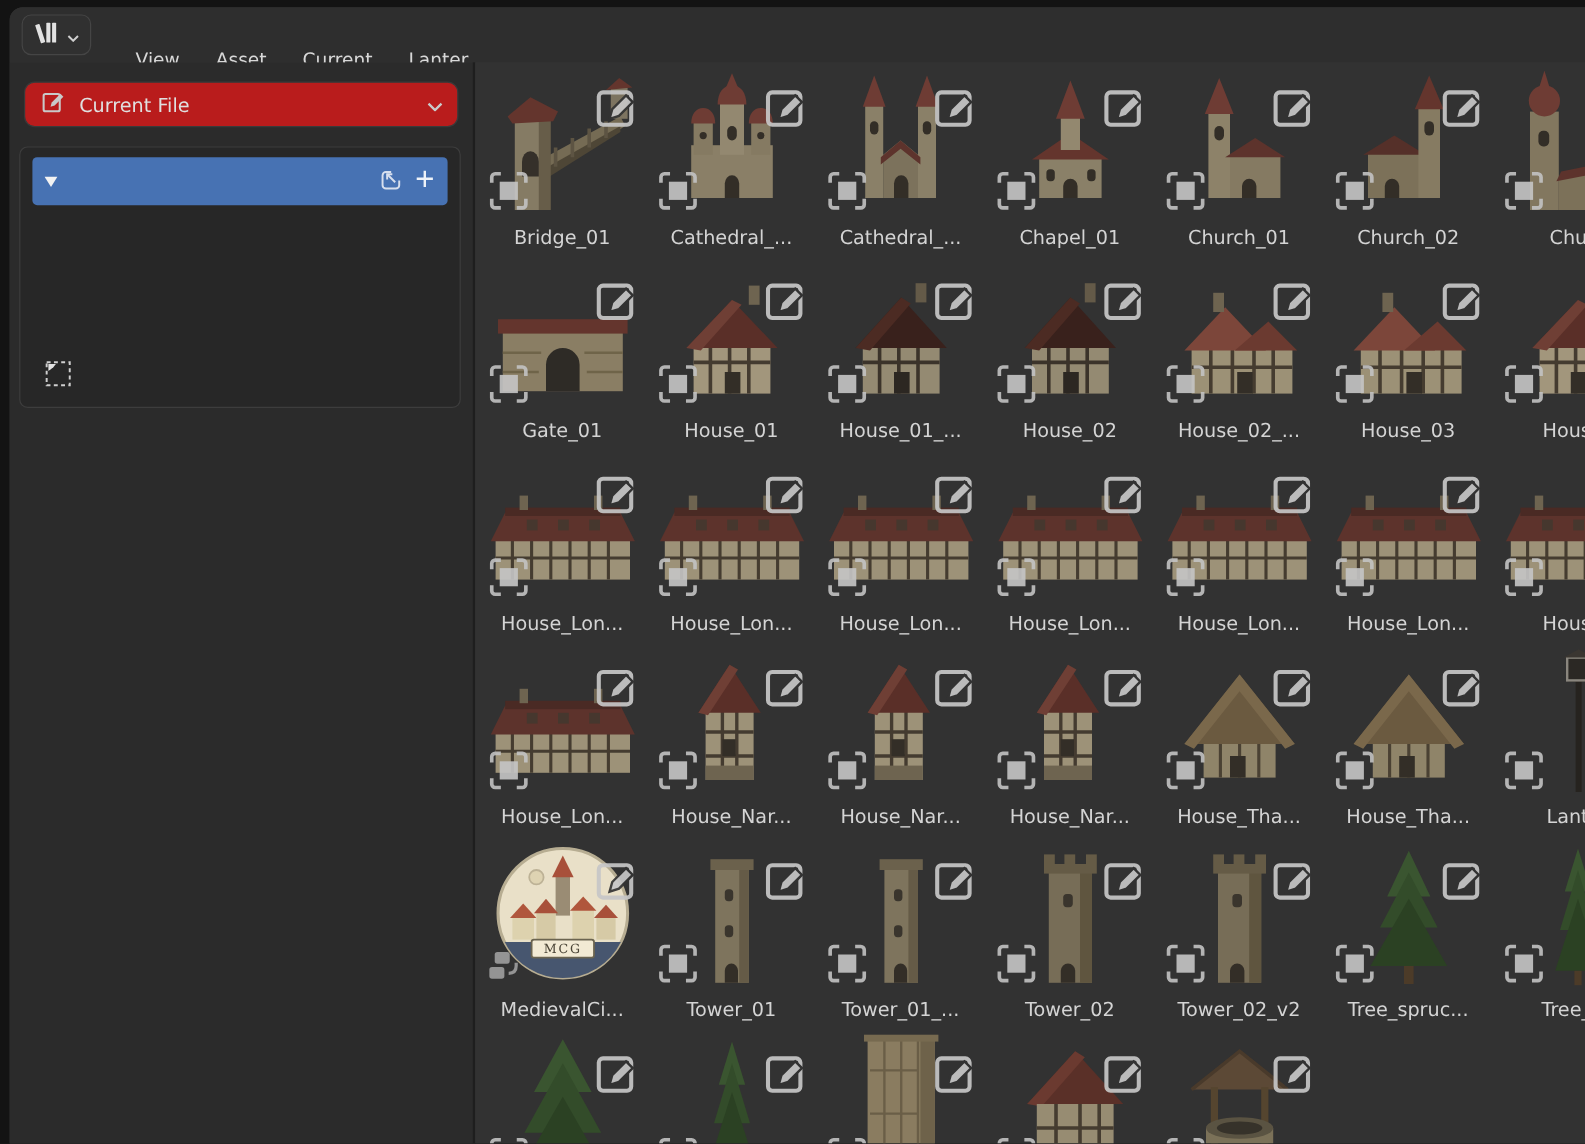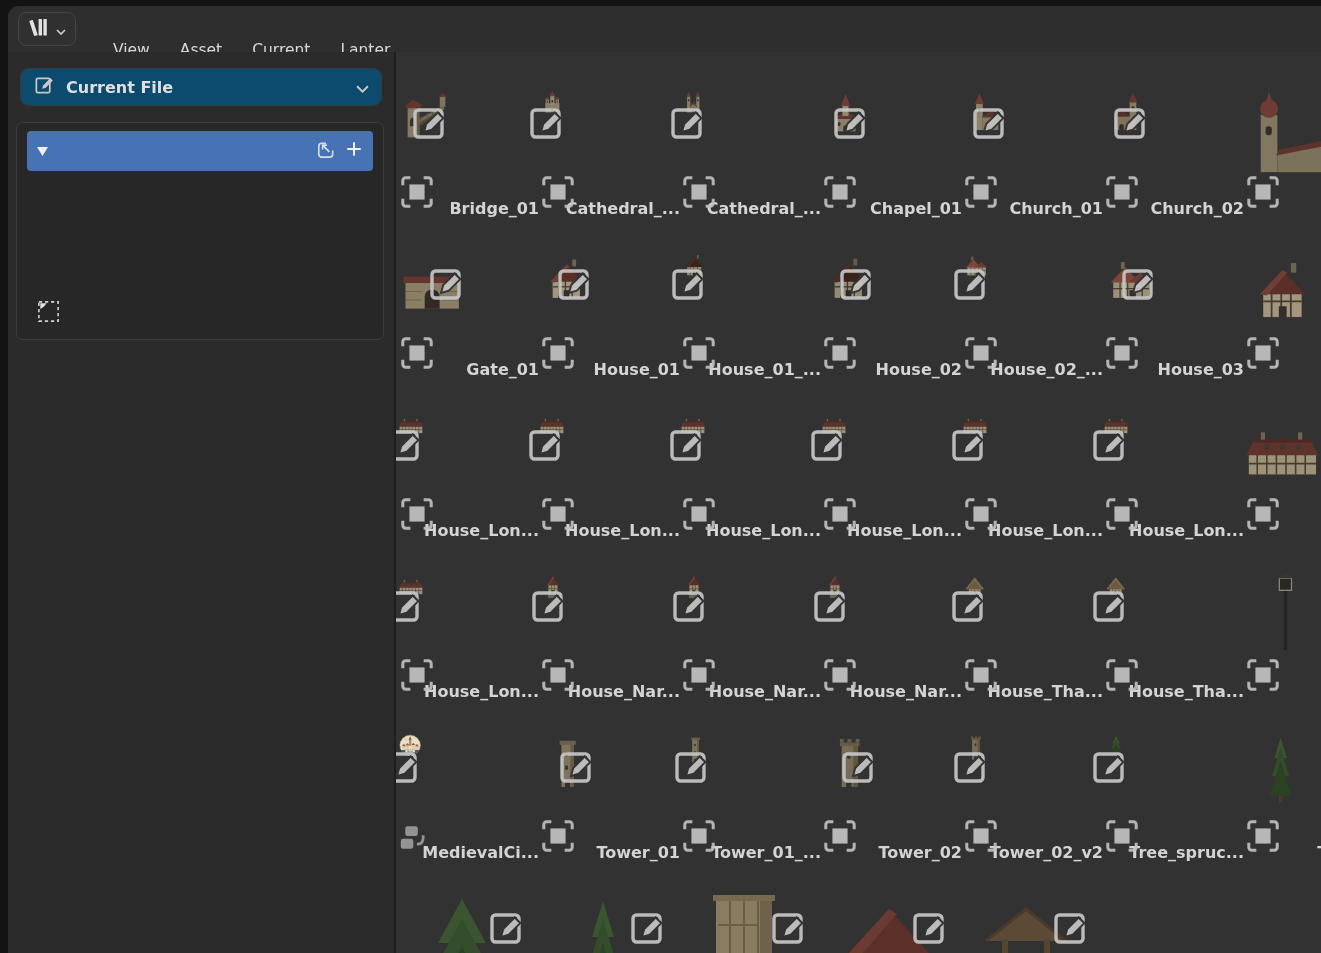--- a/index.html
+++ b/index.html
@@ -12,37 +12,37 @@
   .editor-type-btn { display:flex; align-items:center; gap:4px; height:34px; padding:0 9px;
                      background:#303030; border:1px solid #454545; border-radius:8px; cursor:pointer; }
   .menus { display:flex; align-items:center; margin-left:22px; }
   .menu-item { color:#d8d8d8; font-size:15.5px; padding:6px 15px; border-radius:4px; cursor:pointer;margin-top:41px; }
   
   .content { display:flex; height:calc(100% - 46px); }
   .sidebar { width:388px; background:#2b2b2b; border-right:2px solid #1e1e1e; position:relative; }
   .main { flex:1; background:#323232; overflow:hidden; position:relative; }
   
   .source-select { position:absolute; left:12px; top:16px; right:12px; height:38px;
-                   background:#0c4a6e; border:1px solid #3a3a3a; border-radius:9px;
-                   display:flex; align-items:center; padding:0 12px; cursor:pointer;font-weight:bold; }
+                   background:#b91c1c; border:1px solid #3a3a3a; border-radius:9px;
+                   display:flex; align-items:center; padding:0 12px; cursor:pointer; }
   .source-select .label { color:#e0e0e0; font-size:16px; margin-left:10px; flex:1; }
   .catalog-panel { position:absolute; left:8px; top:70px; right:10px;
                    background:#272727; border:1px solid #3d3d3d; border-radius:7px; padding:8px 0; }
   .catalog-row { height:40px; margin:0 10px; display:flex; align-items:center;
                  border-radius:4px; color:#c9c9c9; font-size:16.5px; cursor:pointer; }
   .catalog-row .tri { width:30px; display:flex; justify-content:center; }
   .catalog-row.selected { background:#4772b3; color:#ffffff; }
   .catalog-row .c-label { flex:1; margin-left:2px; }
   .catalog-row.lvl1 .c-label { margin-left:54px; }
   .catalog-row .right-icons { display:flex; align-items:center; gap:8px; padding-right:10px; }
   .catalog-row .u-icon { width:30px; display:flex; justify-content:center; margin-left:6px; }
   .catalog-row.lvl0-plain .c-label { margin-left:8px; }
   
   .grid { display:flex; flex-wrap:wrap; width:990px; padding:5px 0 0 2px; }
-  .tile { width:141px; height:161px; display:flex; flex-direction:row; align-items:flex-end; cursor:pointer;font-weight:bold; }
+  .tile { width:141px; height:161px; display:flex; flex-direction:column; align-items:center; cursor:pointer; }
   .thumb { width:128px; height:128px; position:relative; }
   .thumb > svg.art { position:absolute; inset:0; }
   .edit-badge { position:absolute; top:13px; right:0px; opacity:.92; }
   .data-icon { position:absolute; left:1px; bottom:4px; opacity:.9; }
   .tile .t-label { margin-top:3px; color:#d4d4d4; font-size:16px; white-space:nowrap; }
 </style>
 </head>
 <body>
 
 <div class="editor">

